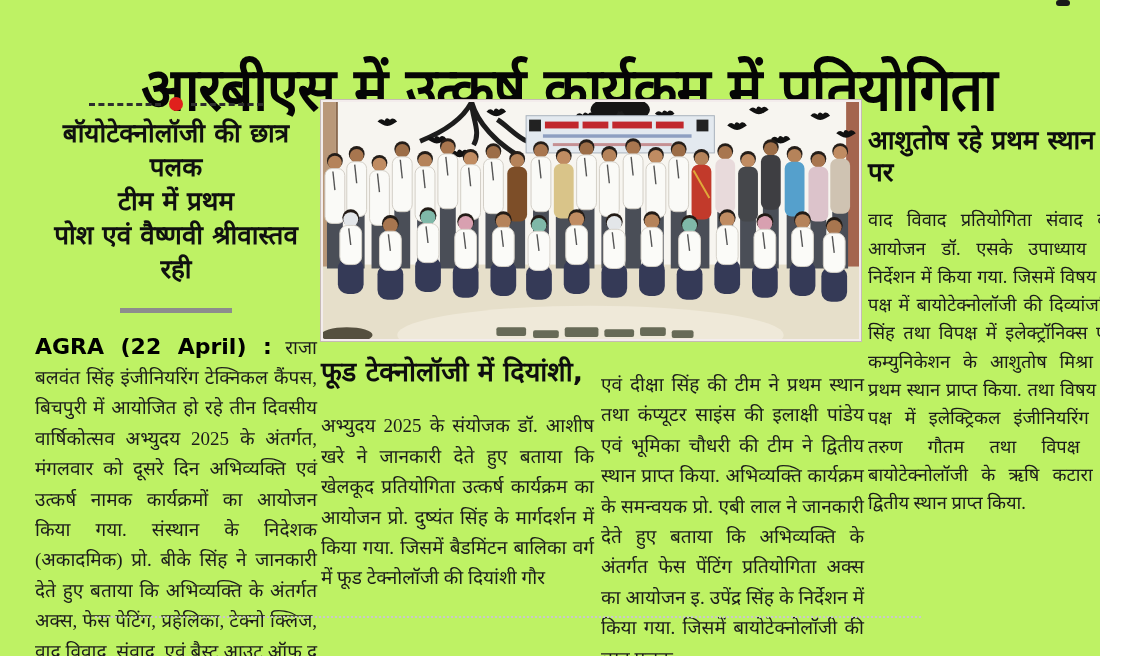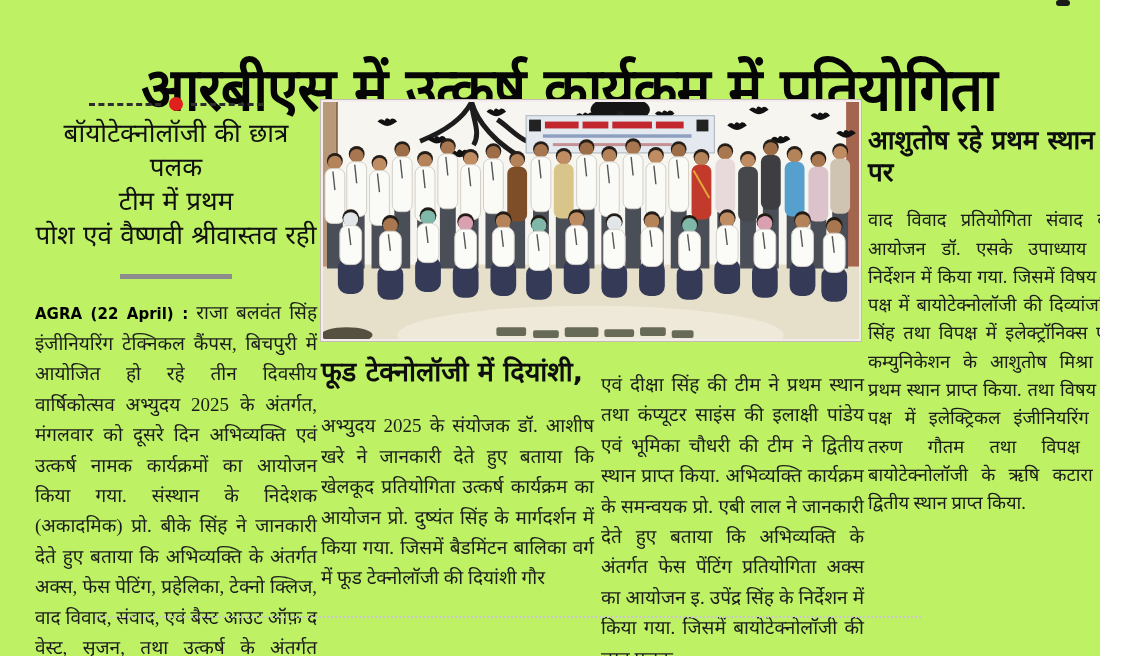--- a/index.html
+++ b/index.html
@@ -16,30 +16,30 @@
     transform-origin:top center;
   }
   .crop-mark{position:absolute; left:1056px; top:0; width:14px; height:6px;
     background:#1a1a1a; border-radius:3px;}
   
   .col-left{position:absolute; left:35px; top:97px; width:282px;}
   .ornament{display:flex; align-items:center; justify-content:center; gap:8px; height:14px;}
   .dash-line{width:72px; border-top:3px dashed #2d2d2d; height:0;}
   .orn-dot{width:14px; height:14px; border-radius:50%; background:#e0201c;}
   .subhead-left{
-    margin-top:5px; font-family:"DejaVu Sans", sans-serif; font-weight:normal;
+    margin-top:5px; font-family:"DejaVu Sans", sans-serif; font-weight:bold;
     font-size:26px; line-height:34px; text-align:center; color:#101010;
   }
   .subhead-line{display:block;}
   .grey-bar{width:112px; height:5px; background:#8d8d8d; margin:12px auto 9px auto;}
   .body-text{
     font-size:19px; line-height:30.4px; text-align:justify; color:#1b1b1b;
     text-justify:inter-word;
   }
-  .dateline{font-family:"DejaVu Sans", sans-serif; font-weight:bold; font-size:15px; color:#000;}
+  .dateline{font-family:"DejaVu Sans", sans-serif; font-weight:bold; font-size:22px; color:#000;}
   
   .photo-frame{
     position:absolute; left:320px; top:99px; width:542px; height:243px;
     background:#f3ecec; border:1px solid #c6bab4; box-sizing:border-box; padding:2px;
   }
   .photo-frame svg{display:block; width:100%; height:100%;}
   
   .col-mid1{position:absolute; left:321px; top:346px; width:273px;}
   .subhead-mid{
     font-family:"DejaVu Sans", sans-serif; font-weight:bold;

